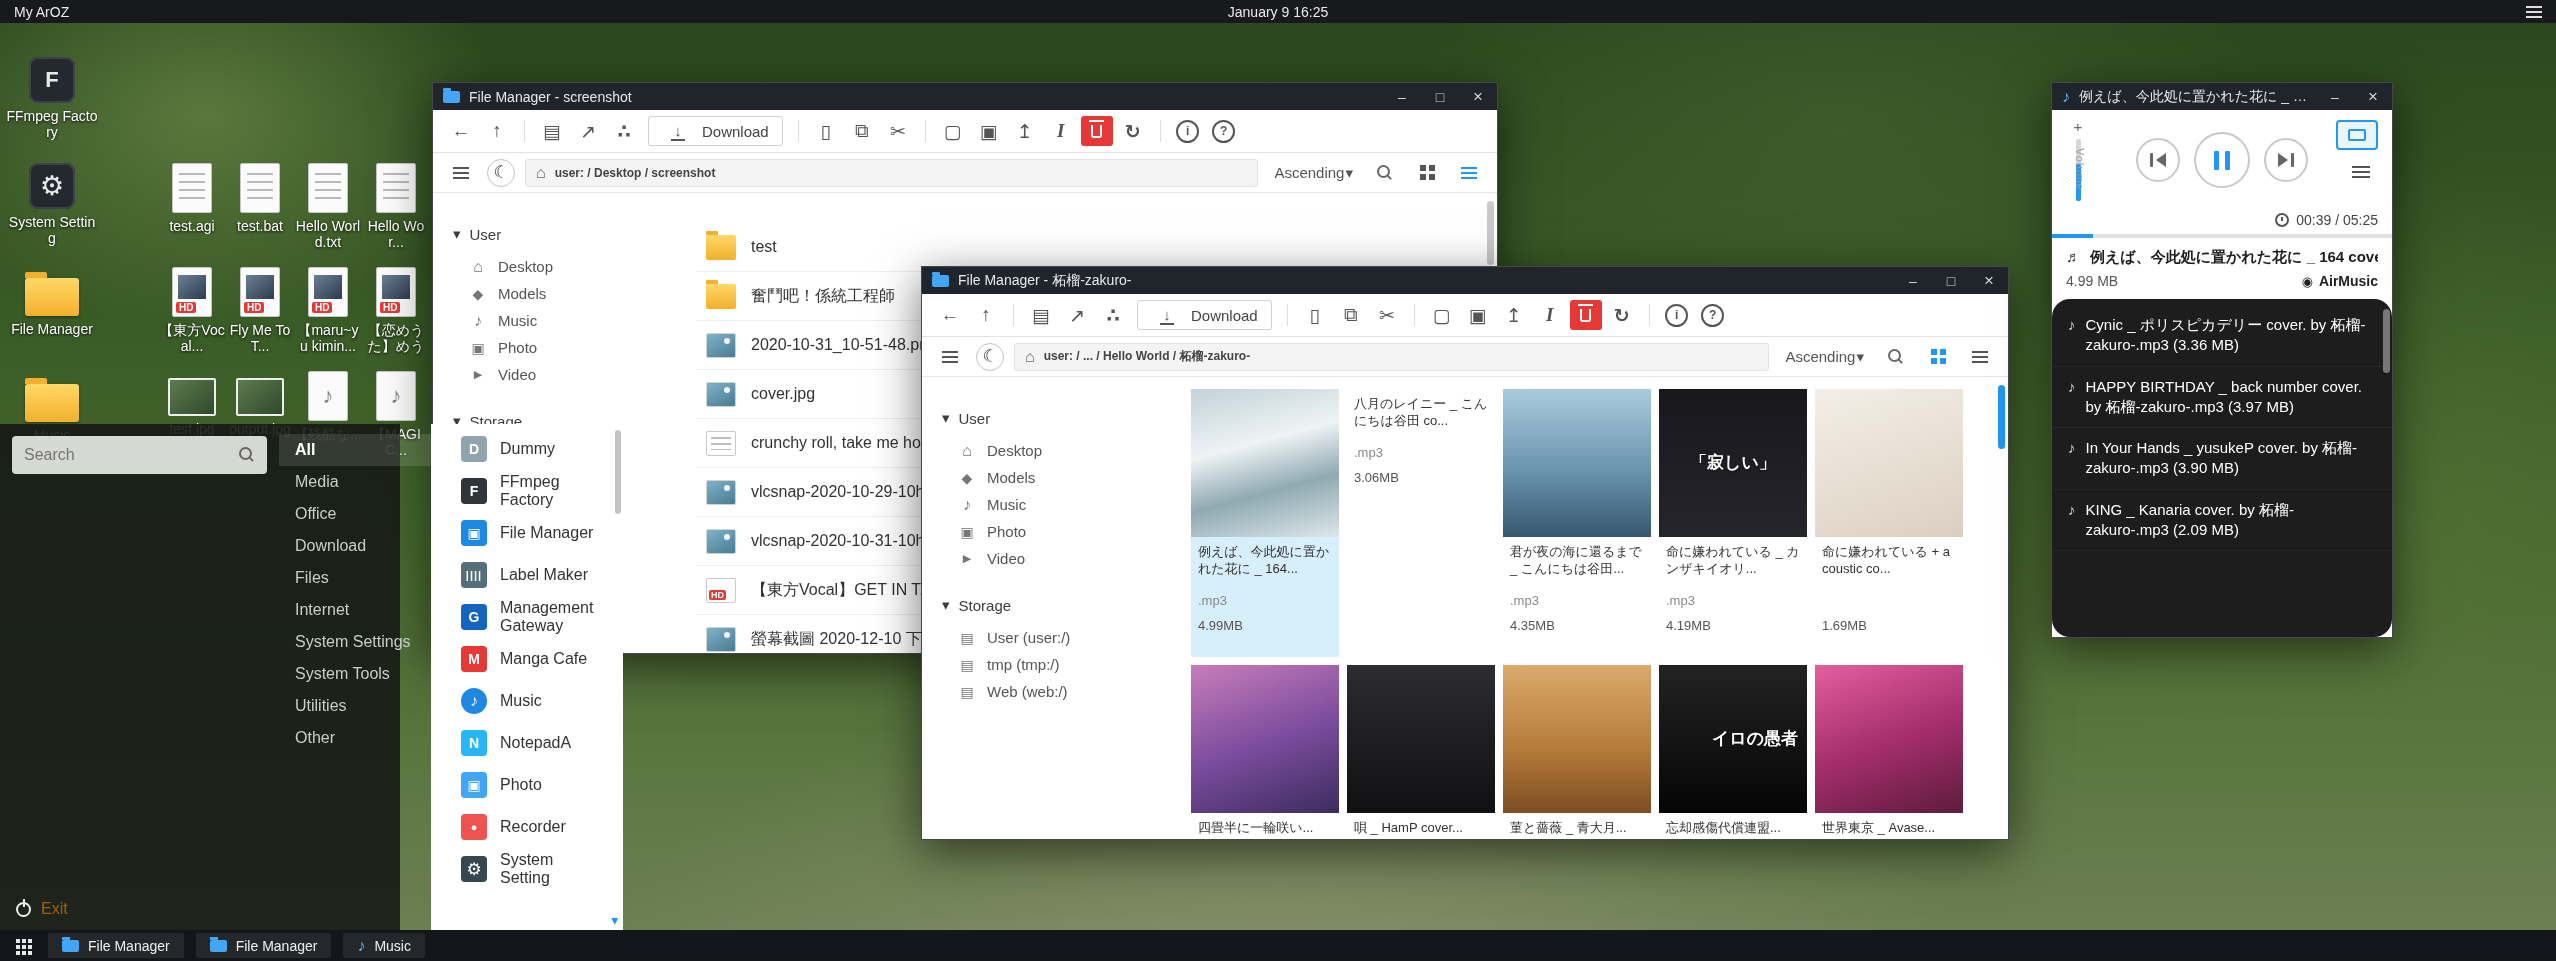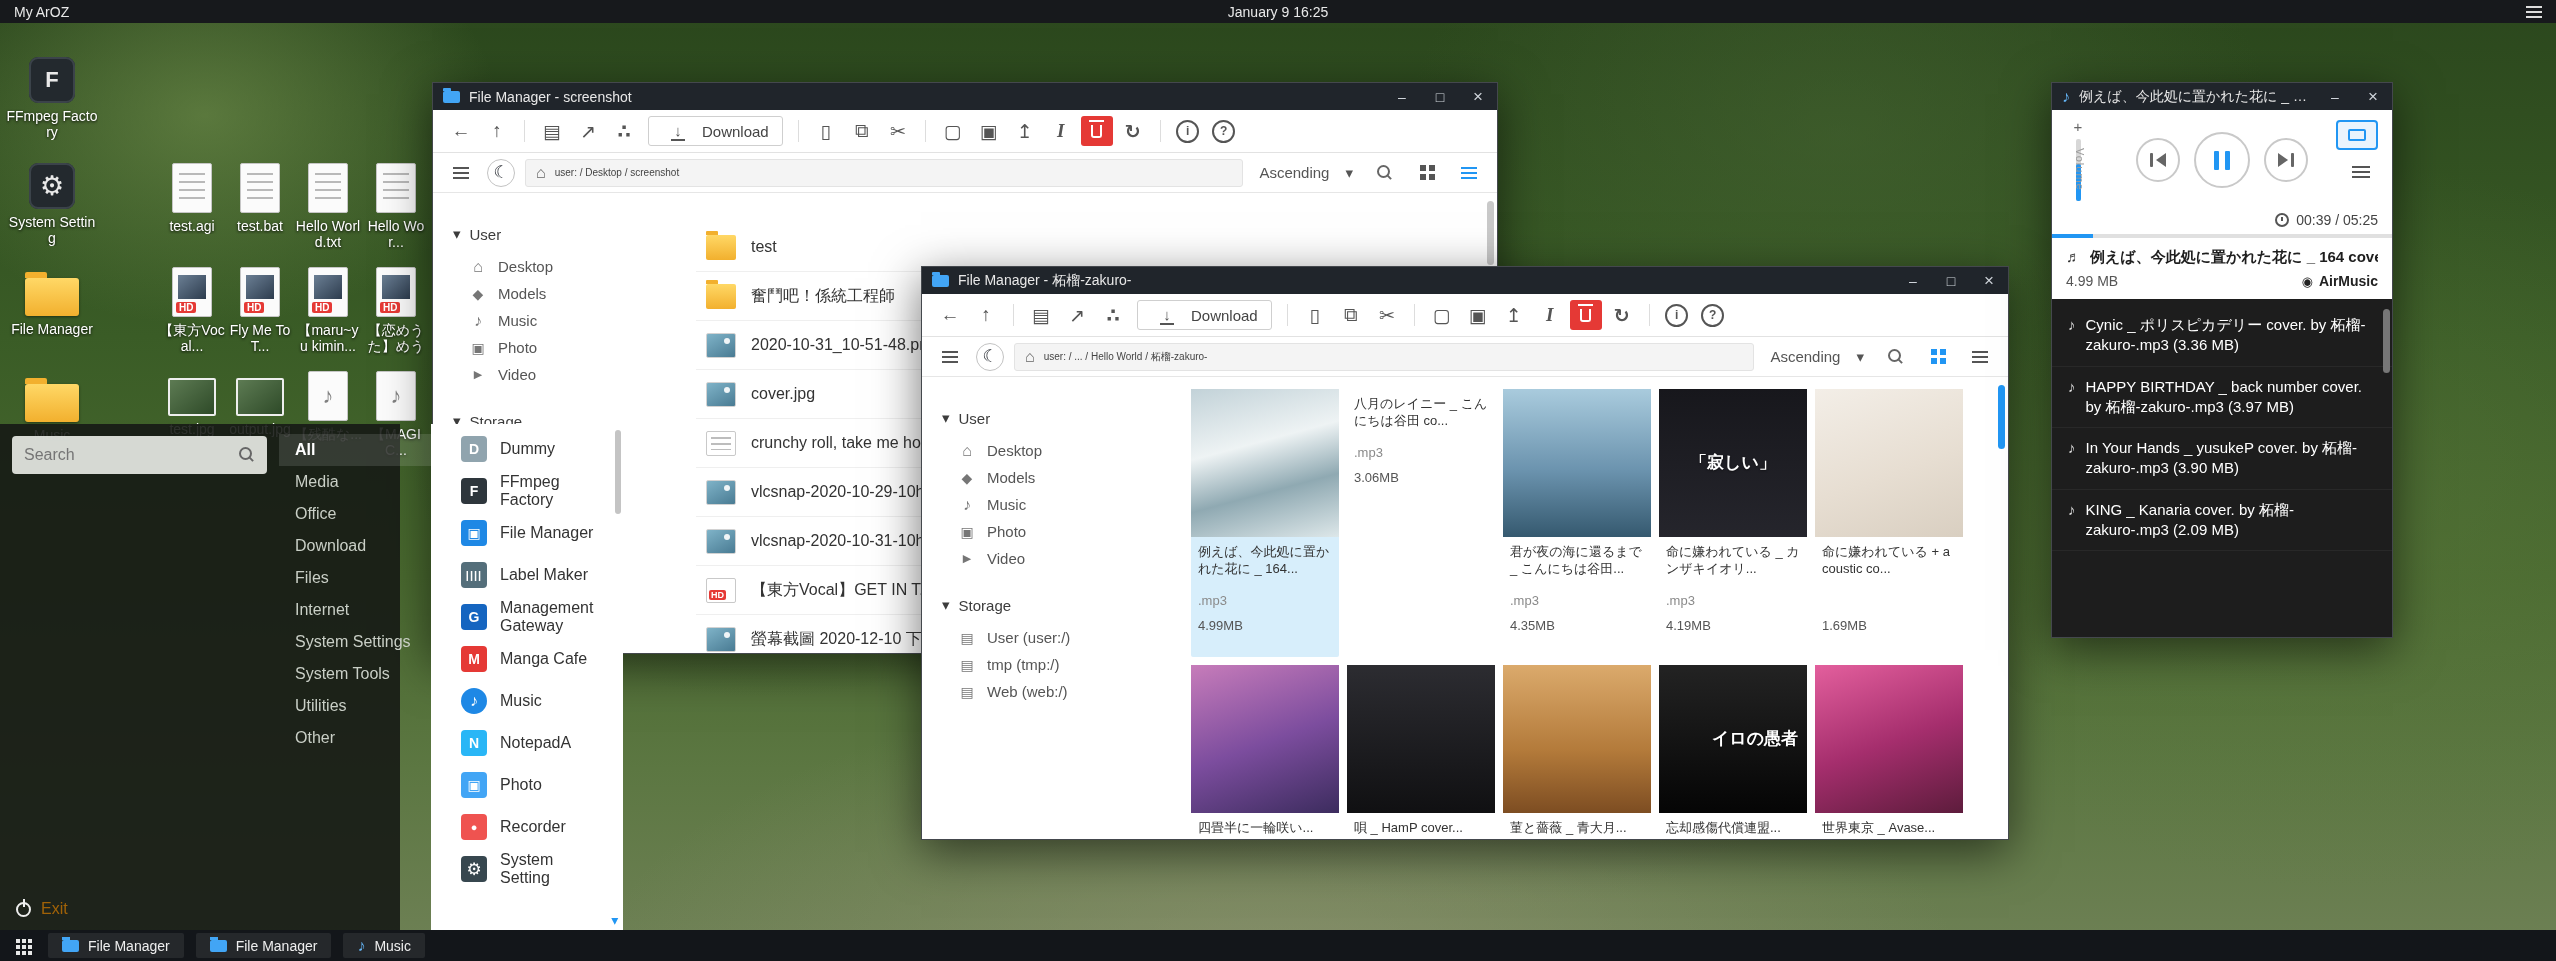--- a/index.html
+++ b/index.html
@@ -126,24 +126,24 @@
 
   .fm-crumbbar { height:40px; flex:0 0 40px; border-bottom:1px solid #e6e6e6; display:flex; align-items:center;
     gap:10px; padding:0 12px; background:#fff; }
   .i-list { width:16px; height:12px; position:relative; display:inline-block; }
   .i-list::before { content:""; position:absolute; top:0; width:16px; height:2px; background:currentColor;
     box-shadow:0 5px 0 currentColor, 0 10px 0 currentColor; }
   .moon-btn { width:28px; height:28px; flex:0 0 28px; border-radius:50%; border:1px solid #c3c3c3; background:#fff;
     display:flex; align-items:center; justify-content:center; color:#2b2f36; }
   .moon-btn::before { content:"☾"; font-size:17px; }
   .crumb { flex:1; height:28px; background:#f4f4f4; border:1px solid #e3e3e3; border-radius:3px;
-    display:flex; align-items:center; gap:9px; padding:0 10px; font-size:10px; color:#444;
-    white-space:nowrap; overflow:hidden; }
+    display:flex; align-items:center; gap:9px; padding:0 10px; font-size:12px; color:#444;
+    white-space:nowrap; overflow:hidden;font-weight:bold; }
   .i-home::before { content:"⌂"; font-size:16px; color:#666; }
-  .sortsel { display:flex; align-items:center; gap:16px; font-size:15px; color:#555; margin:0 6px; }
+  .sortsel { display:flex; align-items:center; gap:1px; font-size:15px; color:#555; margin:0 6px; }
   .caret-down::before { content:"▾"; }
   .i-grid { width:15px; height:15px; position:relative; display:inline-block; }
   .i-grid::before { content:""; position:absolute; left:0; top:0; width:6px; height:6px; background:currentColor;
     box-shadow:9px 0 0 currentColor, 0 9px 0 currentColor, 9px 9px 0 currentColor; }
   .ti.active { color:#2196f3; }
 
   
   .fm-body { flex:1; display:flex; min-height:0; background:#fff; }
   .fm-side { width:255px; flex:0 0 255px; padding:32px 0 0 20px; font-size:15px; color:#555; }
   .side-h { display:flex; align-items:center; gap:9px; color:#3c3c3c; margin-bottom:10px; }
@@ -212,21 +212,21 @@
   .i-clock { width:14px; height:14px; border:2px solid #555; border-radius:50%; position:relative; display:inline-block; }
   .i-clock::before { content:""; position:absolute; left:4px; top:2px; width:2px; height:4px; background:#555; }
   .p-progress { height:4px; flex:0 0 4px; background:#e0e0e0; position:relative; }
   .p-played { position:absolute; left:0; top:0; height:100%; background:#2196f3; }
   .p-now { padding:10px 14px 4px; font-size:15px; font-weight:bold; color:#1e1e1e; display:flex; gap:9px; align-items:baseline; background:#fff; }
   .p-now-text { white-space:nowrap; overflow:hidden; flex:1; }
   .n-ico::before { content:"♬"; color:#333; }
   .p-meta { display:flex; justify-content:space-between; align-items:center; padding:2px 14px 10px; font-size:14px; color:#555; background:#fff; }
   .p-air { display:flex; align-items:center; gap:6px; font-weight:bold; color:#222; }
   .i-air::before { content:"◉"; font-size:13px; }
-  .p-list { flex:1; background:#1d1d1d; position:relative; overflow:hidden; padding:6px 0; }
+  .p-list { flex:1; background:#1d1d1d; position:relative; overflow:hidden; padding:6px 0;border-radius:18px; }
   .pl-item { padding:10px 18px 10px 16px; color:#fff; font-size:15px; line-height:1.35; display:flex; gap:10px;
     border-bottom:1px solid rgba(255,255,255,.05); }
   .pl-note::before { content:"♪"; color:#ddd; }
 
   
   #taskbar { position:absolute; left:0; bottom:0; width:100%; height:31px; background:#13161a; display:flex;
     align-items:center; padding:0 10px; gap:12px; z-index:10; }
   .tk-launcher { width:26px; display:flex; align-items:center; justify-content:center; }
   .dots { width:4px; height:4px; background:#e8e8e8; display:block;
     box-shadow:6px 0 0 #e8e8e8,12px 0 0 #e8e8e8,0 6px 0 #e8e8e8,6px 6px 0 #e8e8e8,12px 6px 0 #e8e8e8,

